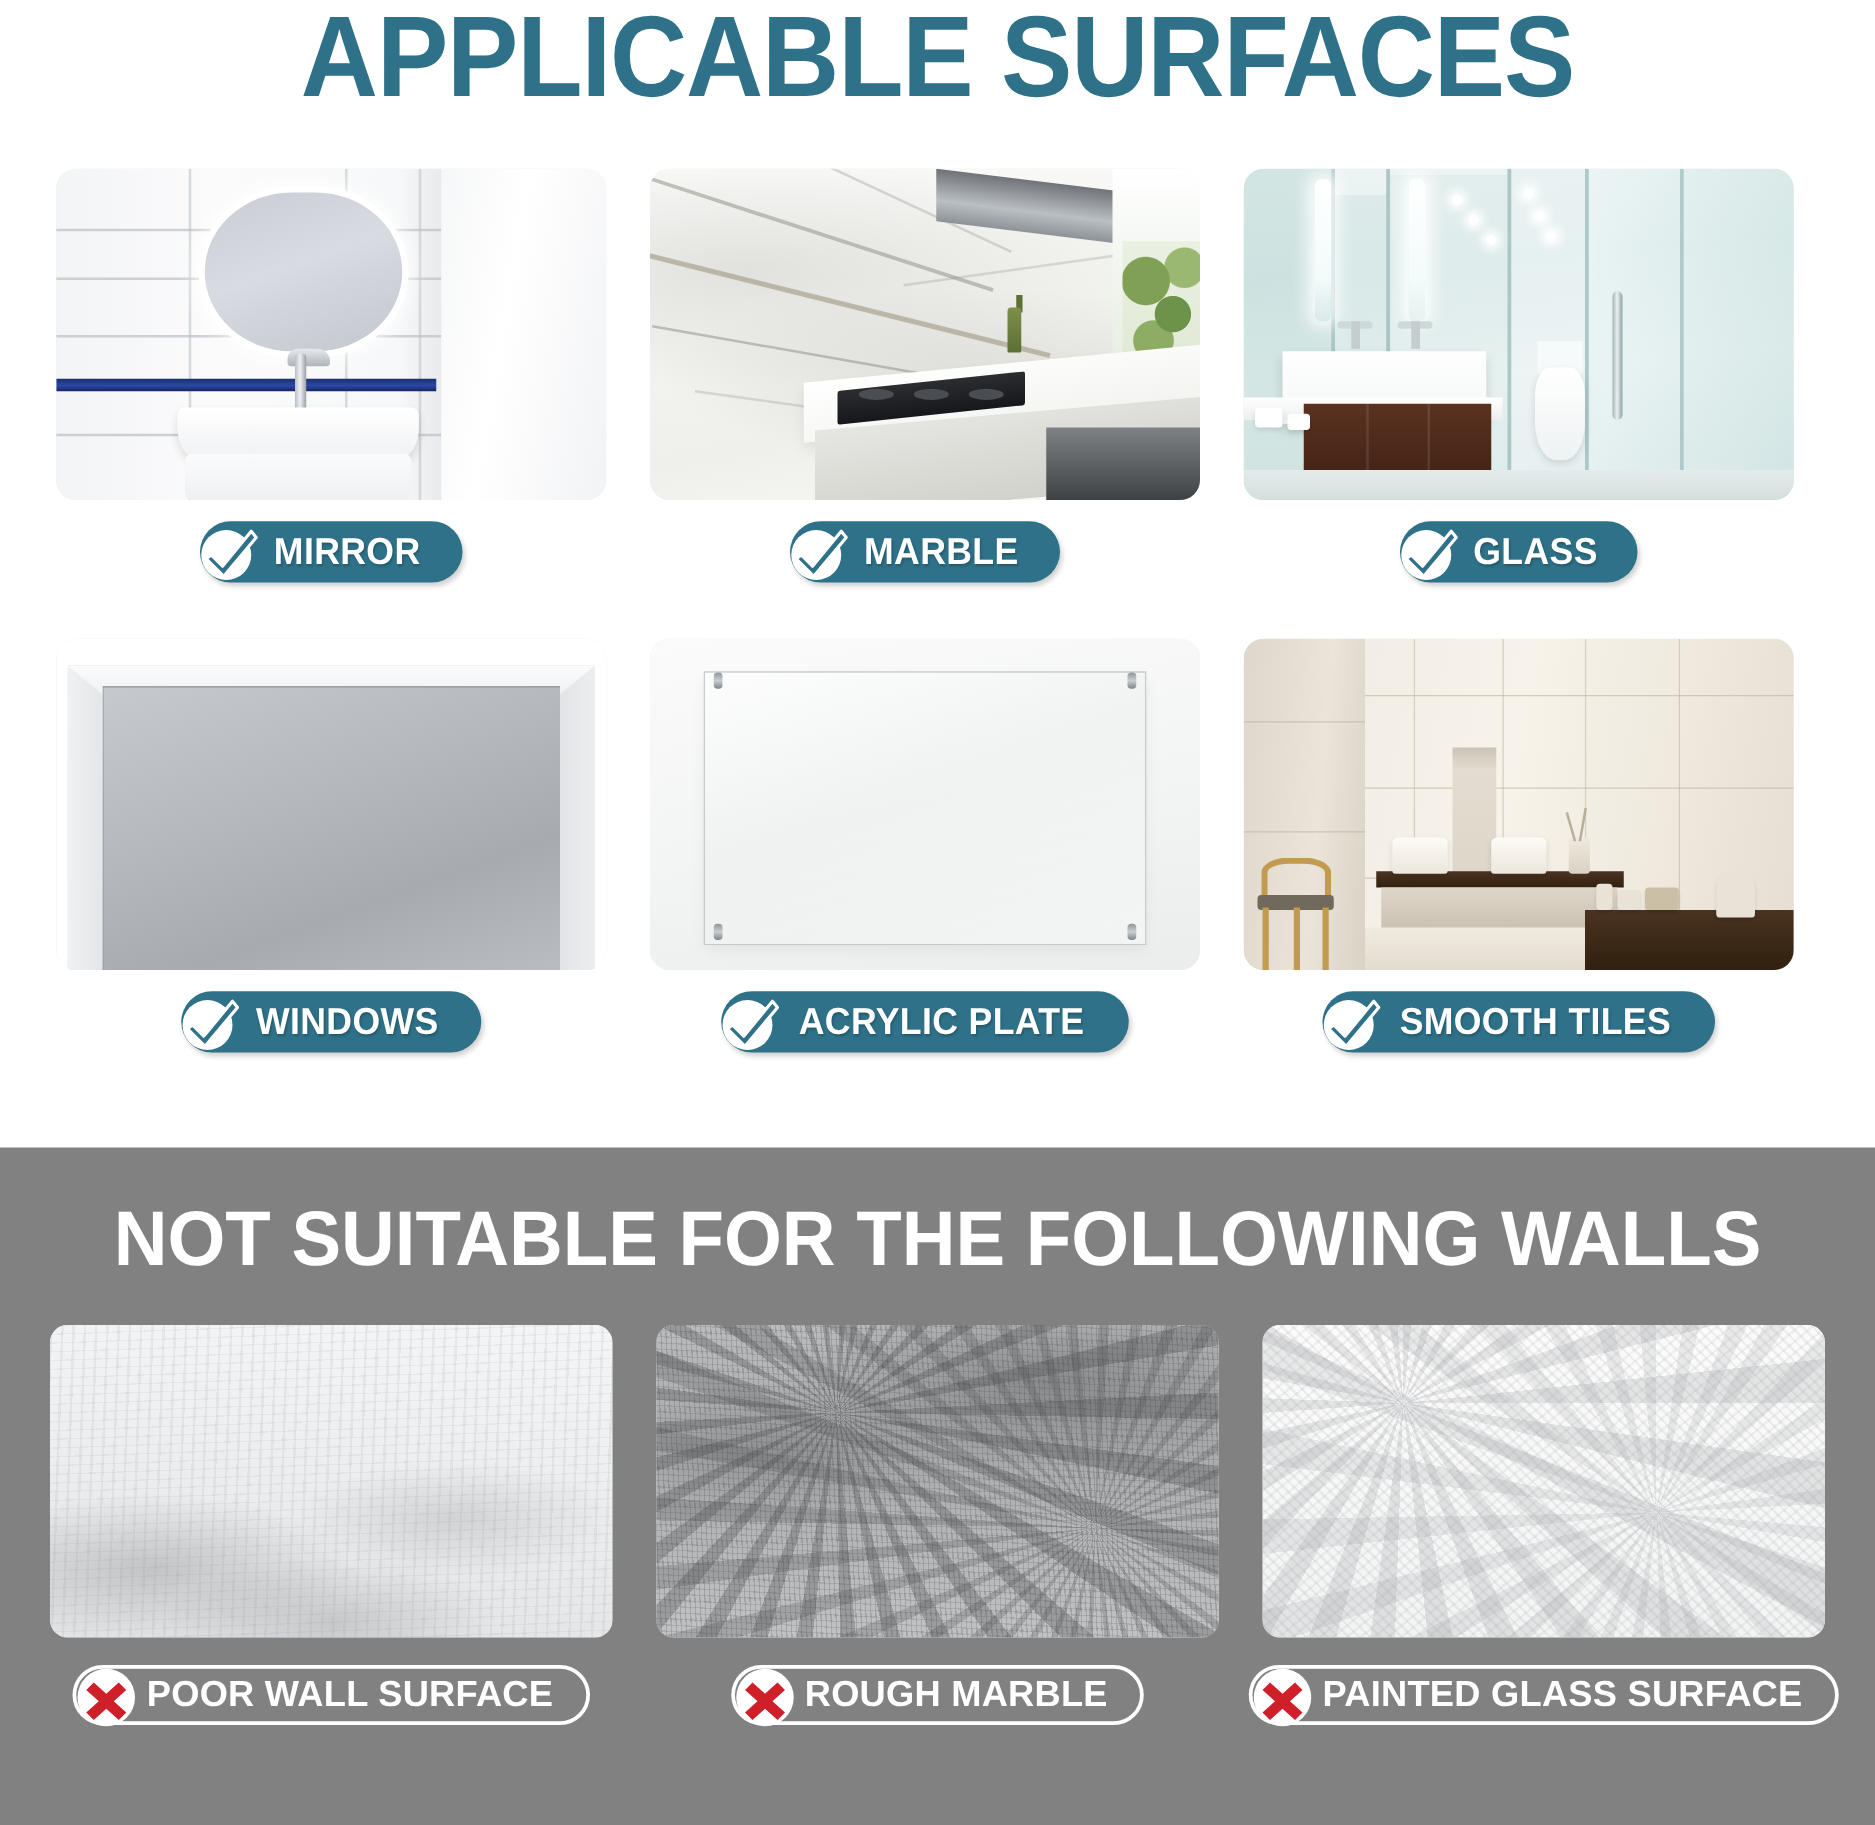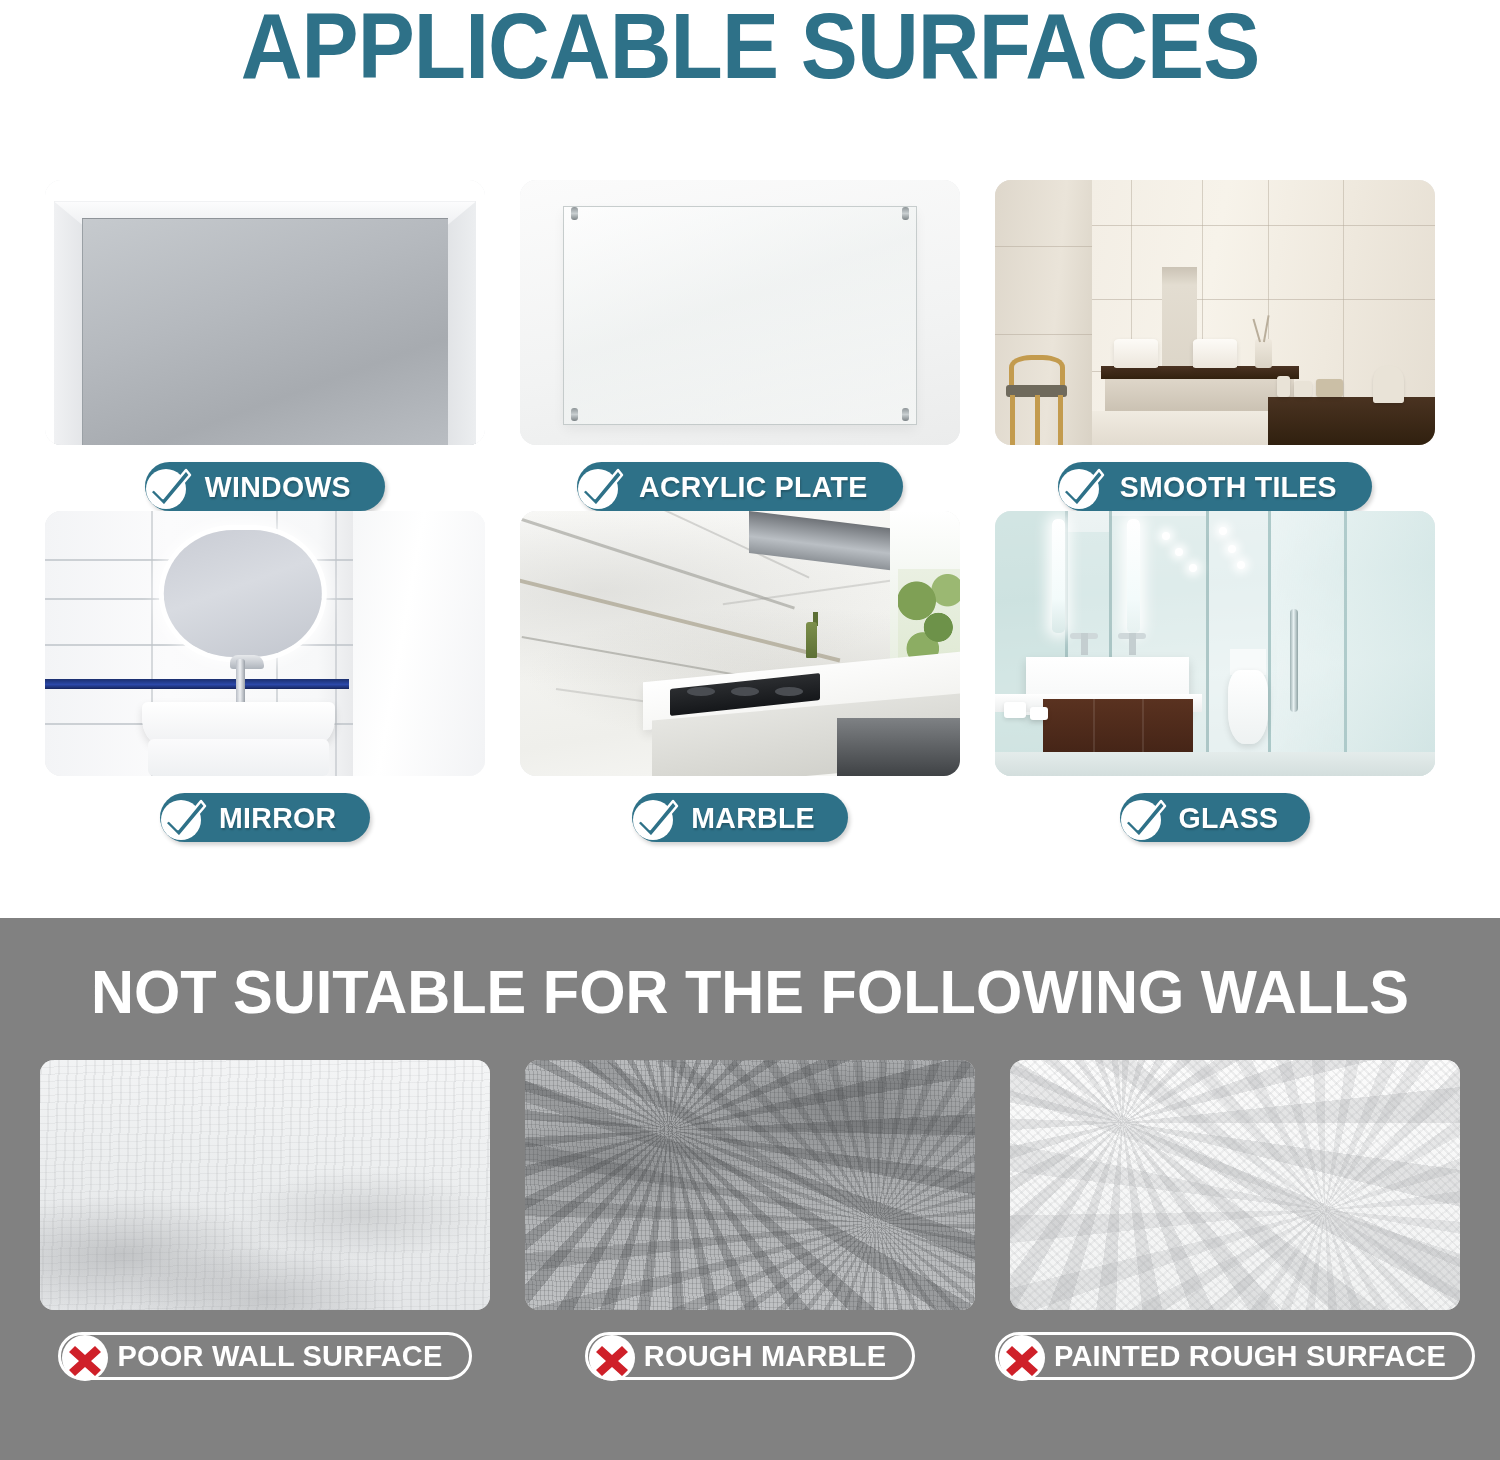--- a/index.html
+++ b/index.html
@@ -399,116 +399,20 @@
 </head>
 <body>
 
 <div id="stage">
 
   <div class="top-section">
 
     <div class="title-main">APPLICABLE SURFACES</div>
 
     <div class="grid">
-
-      <div class="row r2">
-
-        <div class="cell">
-          <div class="photo">
-            <div class="fill win-bg"></div>
-            <div class="win-frame"></div>
-            <div class="win-bevel-t"></div>
-            <div class="win-bevel-l"></div>
-            <div class="win-bevel-r"></div>
-            <div class="win-glass"></div>
-          </div>
-          <div class="pill-wrap">
-            <div class="pill">
-              <span class="check-badge">
-                <svg viewBox="0 0 54 54" width="54" height="54">
-                  <circle cx="25" cy="29" r="20" fill="#ffffff"></circle>
-                  <path d="M13 29 L22 38 L45 10 L49 15 L23 46 L9 32 Z" fill="#2e7188" stroke="#ffffff" stroke-width="2.5" stroke-linejoin="round"></path>
-                </svg>
-              </span>
-              <span class="lbl">WINDOWS</span>
-            </div>
-          </div>
-        </div>
-
-        <div class="cell">
-          <div class="photo">
-            <div class="fill acr-bg"></div>
-            <div class="acr-plate"></div>
-            <div class="standoff" style="left:11.5%;top:10%"></div>
-            <div class="standoff" style="right:11.5%;top:10%"></div>
-            <div class="standoff" style="left:11.5%;bottom:9%"></div>
-            <div class="standoff" style="right:11.5%;bottom:9%"></div>
-          </div>
-          <div class="pill-wrap">
-            <div class="pill">
-              <span class="check-badge">
-                <svg viewBox="0 0 54 54" width="54" height="54">
-                  <circle cx="25" cy="29" r="20" fill="#ffffff"></circle>
-                  <path d="M13 29 L22 38 L45 10 L49 15 L23 46 L9 32 Z" fill="#2e7188" stroke="#ffffff" stroke-width="2.5" stroke-linejoin="round"></path>
-                </svg>
-              </span>
-              <span class="lbl">ACRYLIC PLATE</span>
-            </div>
-          </div>
-        </div>
-
-        <div class="cell">
-          <div class="photo">
-            <div class="fill tiles-bg"></div>
-            <div class="tline-h" style="left:22%;top:17%;width:78%"></div>
-            <div class="tline-h" style="left:22%;top:45%;width:78%"></div>
-            <div class="tline-h" style="left:22%;top:72%;width:46%"></div>
-            <div class="tline-v" style="left:31%;top:0;height:87%"></div>
-            <div class="tline-v" style="left:47%;top:0;height:70%"></div>
-            <div class="tline-v" style="left:62%;top:0;height:82%"></div>
-            <div class="tline-v" style="left:79%;top:0;height:100%"></div>
-            <div class="pillar"></div>
-            <div class="tline-h" style="left:0;top:25%;width:22%"></div>
-            <div class="tline-h" style="left:0;top:58%;width:22%"></div>
-            <div class="niche"></div>
-            <div class="floor-t"></div>
-            <div class="shelf"></div>
-            <div class="shelf-under"></div>
-            <div class="basin" style="left:27%"></div>
-            <div class="basin" style="left:45%"></div>
-            <div class="vase"></div>
-            <div class="twig" style="left:60%;top:52%;height:9%;transform:rotate(-16deg)"></div>
-            <div class="twig" style="left:61%;top:51%;height:10%;transform:rotate(10deg)"></div>
-            <div class="chair">
-              <div class="chair-back"></div>
-              <div class="chair-seat"></div>
-              <div class="chair-leg" style="left:10%"></div>
-              <div class="chair-leg" style="left:48%"></div>
-              <div class="chair-leg" style="right:10%"></div>
-            </div>
-            <div class="console"></div>
-            <div class="bot-obj" style="left:64%;top:74%;width:3%;height:8%"></div>
-            <div class="bot-obj" style="left:68%;top:76%;width:4%;height:6%"></div>
-            <div class="bot-obj" style="left:73%;top:75%;width:6%;height:7%;background:#cbbfa6"></div>
-            <div class="bot-obj" style="left:86%;top:70%;width:7%;height:14%;border-radius:40% 40% 8% 8%"></div>
-          </div>
-          <div class="pill-wrap">
-            <div class="pill">
-              <span class="check-badge">
-                <svg viewBox="0 0 54 54" width="54" height="54">
-                  <circle cx="25" cy="29" r="20" fill="#ffffff"></circle>
-                  <path d="M13 29 L22 38 L45 10 L49 15 L23 46 L9 32 Z" fill="#2e7188" stroke="#ffffff" stroke-width="2.5" stroke-linejoin="round"></path>
-                </svg>
-              </span>
-              <span class="lbl">SMOOTH TILES</span>
-            </div>
-          </div>
-        </div>
-
-      </div>
 
       <div class="row r1">
 
         <div class="cell">
           <div class="photo">
             <div class="fill mirror-bg"></div>
             <div class="mirror-grout-h" style="top:18%"></div>
             <div class="mirror-grout-h" style="top:33%"></div>
             <div class="mirror-grout-h" style="top:50%"></div>
             <div class="mirror-grout-h" style="top:80%"></div>
@@ -615,20 +519,116 @@
                   <circle cx="25" cy="29" r="20" fill="#ffffff"></circle>
                   <path d="M13 29 L22 38 L45 10 L49 15 L23 46 L9 32 Z" fill="#2e7188" stroke="#ffffff" stroke-width="2.5" stroke-linejoin="round"></path>
                 </svg>
               </span>
               <span class="lbl">GLASS</span>
             </div>
           </div>
         </div>
 
       </div>
+
+      <div class="row r2">
+
+        <div class="cell">
+          <div class="photo">
+            <div class="fill win-bg"></div>
+            <div class="win-frame"></div>
+            <div class="win-bevel-t"></div>
+            <div class="win-bevel-l"></div>
+            <div class="win-bevel-r"></div>
+            <div class="win-glass"></div>
+          </div>
+          <div class="pill-wrap">
+            <div class="pill">
+              <span class="check-badge">
+                <svg viewBox="0 0 54 54" width="54" height="54">
+                  <circle cx="25" cy="29" r="20" fill="#ffffff"></circle>
+                  <path d="M13 29 L22 38 L45 10 L49 15 L23 46 L9 32 Z" fill="#2e7188" stroke="#ffffff" stroke-width="2.5" stroke-linejoin="round"></path>
+                </svg>
+              </span>
+              <span class="lbl">WINDOWS</span>
+            </div>
+          </div>
+        </div>
+
+        <div class="cell">
+          <div class="photo">
+            <div class="fill acr-bg"></div>
+            <div class="acr-plate"></div>
+            <div class="standoff" style="left:11.5%;top:10%"></div>
+            <div class="standoff" style="right:11.5%;top:10%"></div>
+            <div class="standoff" style="left:11.5%;bottom:9%"></div>
+            <div class="standoff" style="right:11.5%;bottom:9%"></div>
+          </div>
+          <div class="pill-wrap">
+            <div class="pill">
+              <span class="check-badge">
+                <svg viewBox="0 0 54 54" width="54" height="54">
+                  <circle cx="25" cy="29" r="20" fill="#ffffff"></circle>
+                  <path d="M13 29 L22 38 L45 10 L49 15 L23 46 L9 32 Z" fill="#2e7188" stroke="#ffffff" stroke-width="2.5" stroke-linejoin="round"></path>
+                </svg>
+              </span>
+              <span class="lbl">ACRYLIC PLATE</span>
+            </div>
+          </div>
+        </div>
+
+        <div class="cell">
+          <div class="photo">
+            <div class="fill tiles-bg"></div>
+            <div class="tline-h" style="left:22%;top:17%;width:78%"></div>
+            <div class="tline-h" style="left:22%;top:45%;width:78%"></div>
+            <div class="tline-h" style="left:22%;top:72%;width:46%"></div>
+            <div class="tline-v" style="left:31%;top:0;height:87%"></div>
+            <div class="tline-v" style="left:47%;top:0;height:70%"></div>
+            <div class="tline-v" style="left:62%;top:0;height:82%"></div>
+            <div class="tline-v" style="left:79%;top:0;height:100%"></div>
+            <div class="pillar"></div>
+            <div class="tline-h" style="left:0;top:25%;width:22%"></div>
+            <div class="tline-h" style="left:0;top:58%;width:22%"></div>
+            <div class="niche"></div>
+            <div class="floor-t"></div>
+            <div class="shelf"></div>
+            <div class="shelf-under"></div>
+            <div class="basin" style="left:27%"></div>
+            <div class="basin" style="left:45%"></div>
+            <div class="vase"></div>
+            <div class="twig" style="left:60%;top:52%;height:9%;transform:rotate(-16deg)"></div>
+            <div class="twig" style="left:61%;top:51%;height:10%;transform:rotate(10deg)"></div>
+            <div class="chair">
+              <div class="chair-back"></div>
+              <div class="chair-seat"></div>
+              <div class="chair-leg" style="left:10%"></div>
+              <div class="chair-leg" style="left:48%"></div>
+              <div class="chair-leg" style="right:10%"></div>
+            </div>
+            <div class="console"></div>
+            <div class="bot-obj" style="left:64%;top:74%;width:3%;height:8%"></div>
+            <div class="bot-obj" style="left:68%;top:76%;width:4%;height:6%"></div>
+            <div class="bot-obj" style="left:73%;top:75%;width:6%;height:7%;background:#cbbfa6"></div>
+            <div class="bot-obj" style="left:86%;top:70%;width:7%;height:14%;border-radius:40% 40% 8% 8%"></div>
+          </div>
+          <div class="pill-wrap">
+            <div class="pill">
+              <span class="check-badge">
+                <svg viewBox="0 0 54 54" width="54" height="54">
+                  <circle cx="25" cy="29" r="20" fill="#ffffff"></circle>
+                  <path d="M13 29 L22 38 L45 10 L49 15 L23 46 L9 32 Z" fill="#2e7188" stroke="#ffffff" stroke-width="2.5" stroke-linejoin="round"></path>
+                </svg>
+              </span>
+              <span class="lbl">SMOOTH TILES</span>
+            </div>
+          </div>
+        </div>
+
+      </div>
     </div>
   </div>
 
   <div class="bottom-section">
 
     <div class="title-sub">NOT SUITABLE FOR THE FOLLOWING WALLS</div>
 
     <div class="grid-bad">
       <div class="row-bad">
 
@@ -671,21 +671,21 @@
             <div class="fill tex-painted"></div>
           </div>
           <div class="pill-wrap-bad">
             <div class="pill-bad">
               <span class="x-badge">
                 <svg viewBox="0 0 54 54" width="54" height="54">
                   <circle cx="27" cy="27" r="23" fill="#ffffff"></circle>
                   <path d="M17 15 L27 24 L37 15 L43 21 L33 30 L43 39 L37 45 L27 36 L17 45 L11 39 L21 30 L11 21 Z" fill="#cf2029"></path>
                 </svg>
               </span>
-              <span class="lbl">PAINTED ROUGH SURFACE</span>
+              <span class="lbl">PAINTED GLASS SURFACE</span>
             </div>
           </div>
         </div>
 
       </div>
     </div>
   </div>
 </div>
 
 </body></html>

